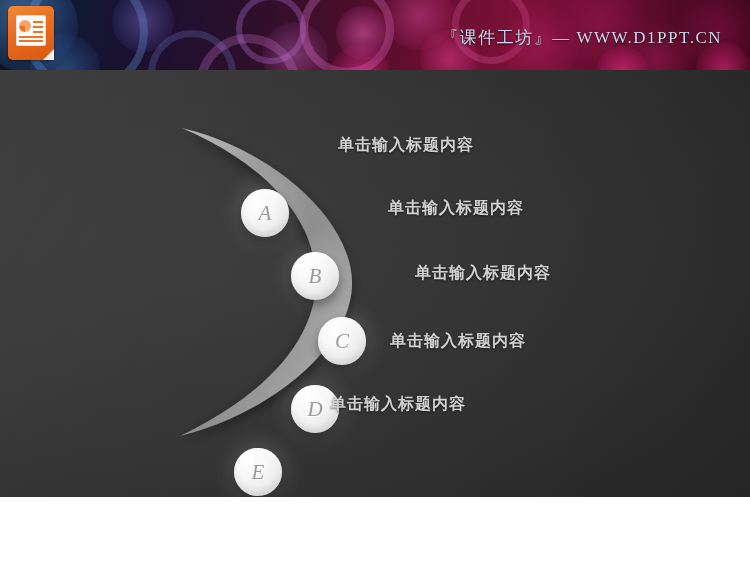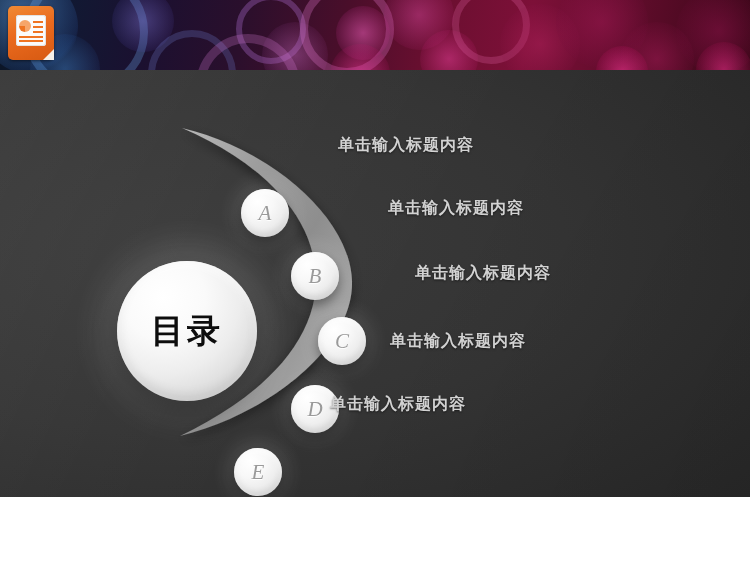--- a/index.html
+++ b/index.html
@@ -158,20 +158,21 @@
           <div class="ppt-pie"></div>
           <div class="ppt-line ppt-l1"></div>
           <div class="ppt-line ppt-l2"></div>
           <div class="ppt-line ppt-l3"></div>
           <div class="ppt-line ppt-l4"></div>
           <div class="ppt-line ppt-l5"></div>
         </div>
       </div>
     </div>
 
+    <div class="hdr-text">『课件工坊』— WWW.D1PPT.CN</div>
   </div>
 
   <div class="stage">
     <div class="stage-sheen"></div>
 
     <div class="crescent-wrap">
       <svg width="320" height="360" viewBox="0 0 320 360" xmlns="http://www.w3.org/2000/svg">
         <defs>
           <linearGradient id="cresGrad" x1="0" y1="0" x2="1" y2="1">
             <stop offset="0%" stop-color="#b9b9b9"></stop>
@@ -185,23 +186,20 @@
           </filter>
         </defs>
         <path filter="url(#cresShadow)" fill="url(#cresGrad)" d="M 64,30
                  C 150,50 232,118 234,183
                  C 236,248 152,316 62,338
                  C 142,300 198,245 198,182
                  C 198,119 144,64 64,30 Z"></path>
       </svg>
     </div>
 
-    <div class="center-disc">
-      <span class="center-disc-label">目录</span>
-    </div>
 
     <div class="node" style="left:241px;top:119px;">
       <span class="node-letter">A</span>
     </div>
     <div class="row-text" style="left:305px;top:65px;">单击输入标题内容</div>
 
     <div class="node" style="left:291px;top:182px;">
       <span class="node-letter">B</span>
     </div>
     <div class="row-text" style="left:355px;top:128px;">单击输入标题内容</div>

